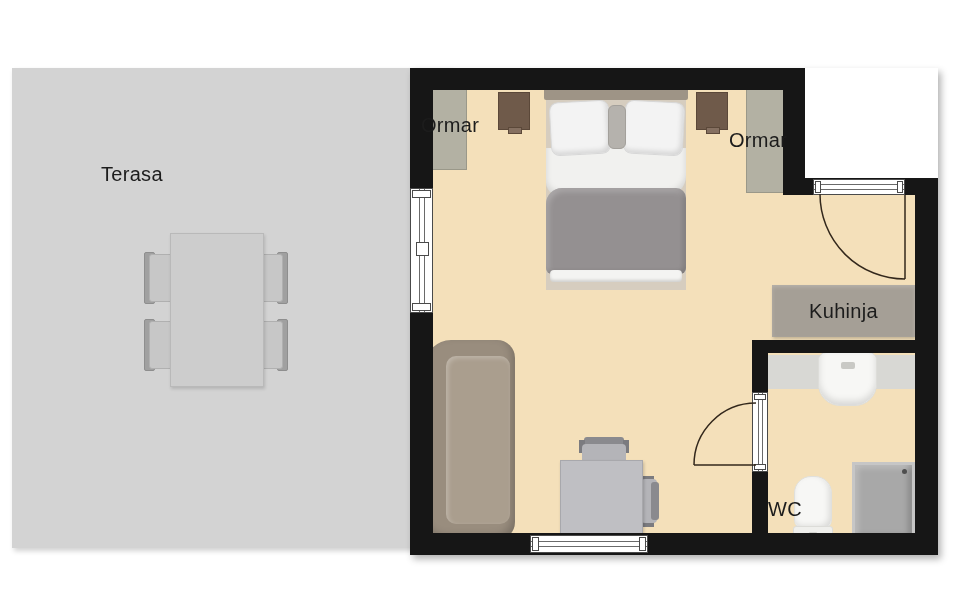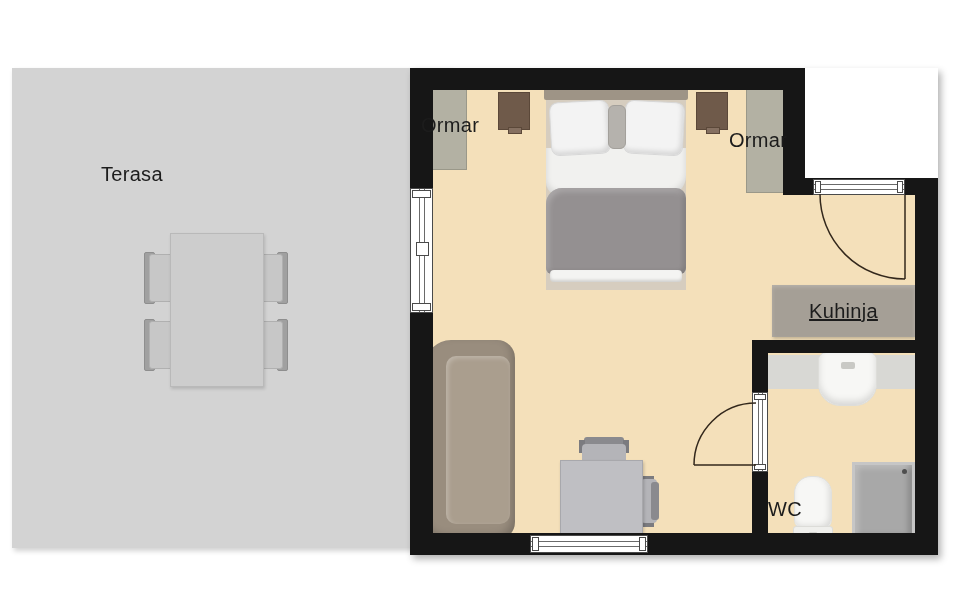--- a/index.html
+++ b/index.html
@@ -98,21 +98,21 @@
   #desk-chair-right .seat{position:absolute;left:641px;top:479px;width:16px;height:44px;background:var(--c-chair,#b4b4b8);border-radius:4px;}
   #desk-chair-right .back{position:absolute;left:651px;top:482px;width:8px;height:38px;background:var(--c-chair_back,#8a8a8e);border-radius:3px;}
   #desk-chair-right .arm-t{position:absolute;left:643px;top:476px;width:11px;height:6px;background:#7b7b7f;}
   #desk-chair-right .arm-b{position:absolute;left:643px;top:521px;width:11px;height:6px;background:#7b7b7f;}
   #desk{left:560px;top:460px;width:83px;height:80px;background:var(--c-desk,#bfbfc3);
         border:1px solid #a8a8ac;box-sizing:border-box;box-shadow:1px 2px 3px rgba(0,0,0,.2);}
 
   
   #kitchen-counter{left:772px;top:285px;width:143px;height:52px;background:var(--c-kitchen_counter,#a59f96);
         box-shadow:inset 0 2px 4px rgba(255,255,255,.2), 1px 2px 3px rgba(0,0,0,.2);
-        display:flex;align-items:center;justify-content:center;text-decoration:underline;}
+        display:flex;align-items:center;justify-content:center;}
 
   
   #vanity{left:768px;top:355px;width:147px;height:34px;background:var(--c-vanity,#d8d8d4);}
   #sink{left:818px;top:352px;width:59px;height:54px;background:var(--c-fixture,#f7f7f5);
         border:1px solid #ddddd9;box-sizing:border-box;border-radius:8px 8px 22px 22px;
         box-shadow:inset 0 -4px 7px rgba(0,0,0,.13);}
   #sink .tap{position:absolute;left:22px;top:9px;width:14px;height:7px;background:#c9c9c5;border-radius:2px;}
   #toilet .bowl{position:absolute;left:794px;top:476px;width:38px;height:54px;background:var(--c-fixture,#f7f7f5);
         border:1px solid #e0e0dc;box-sizing:border-box;border-radius:17px 17px 10px 10px;
         box-shadow:inset -2px -3px 6px rgba(0,0,0,.12);}

